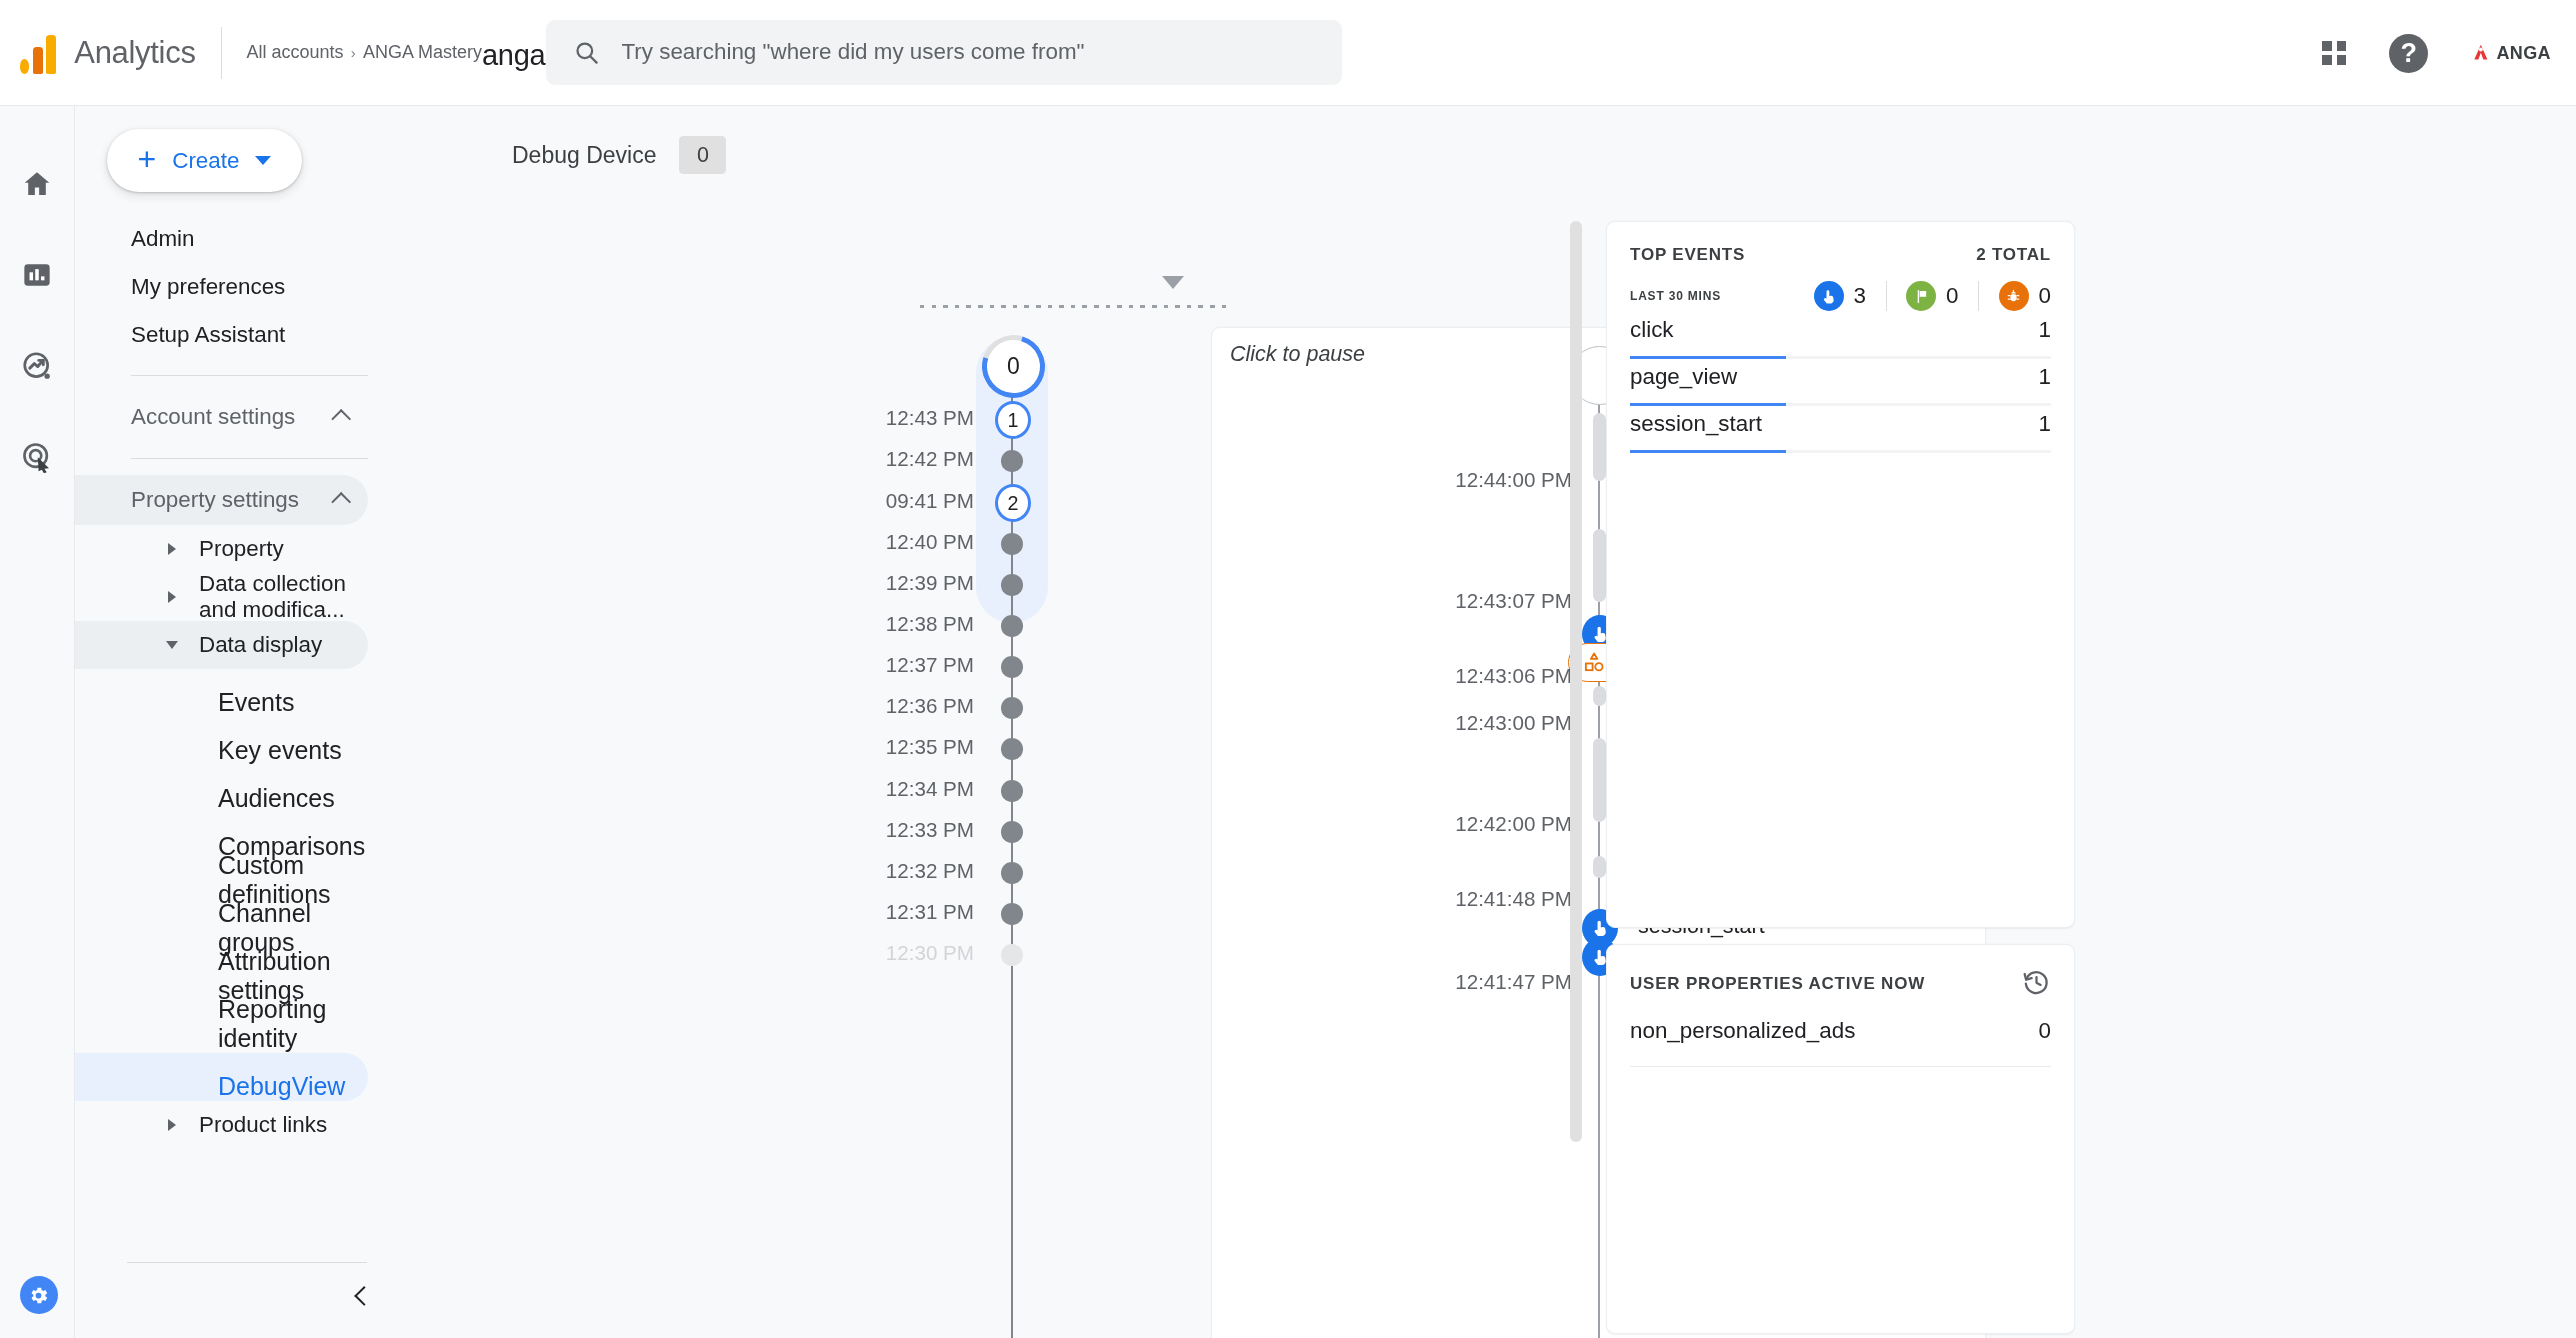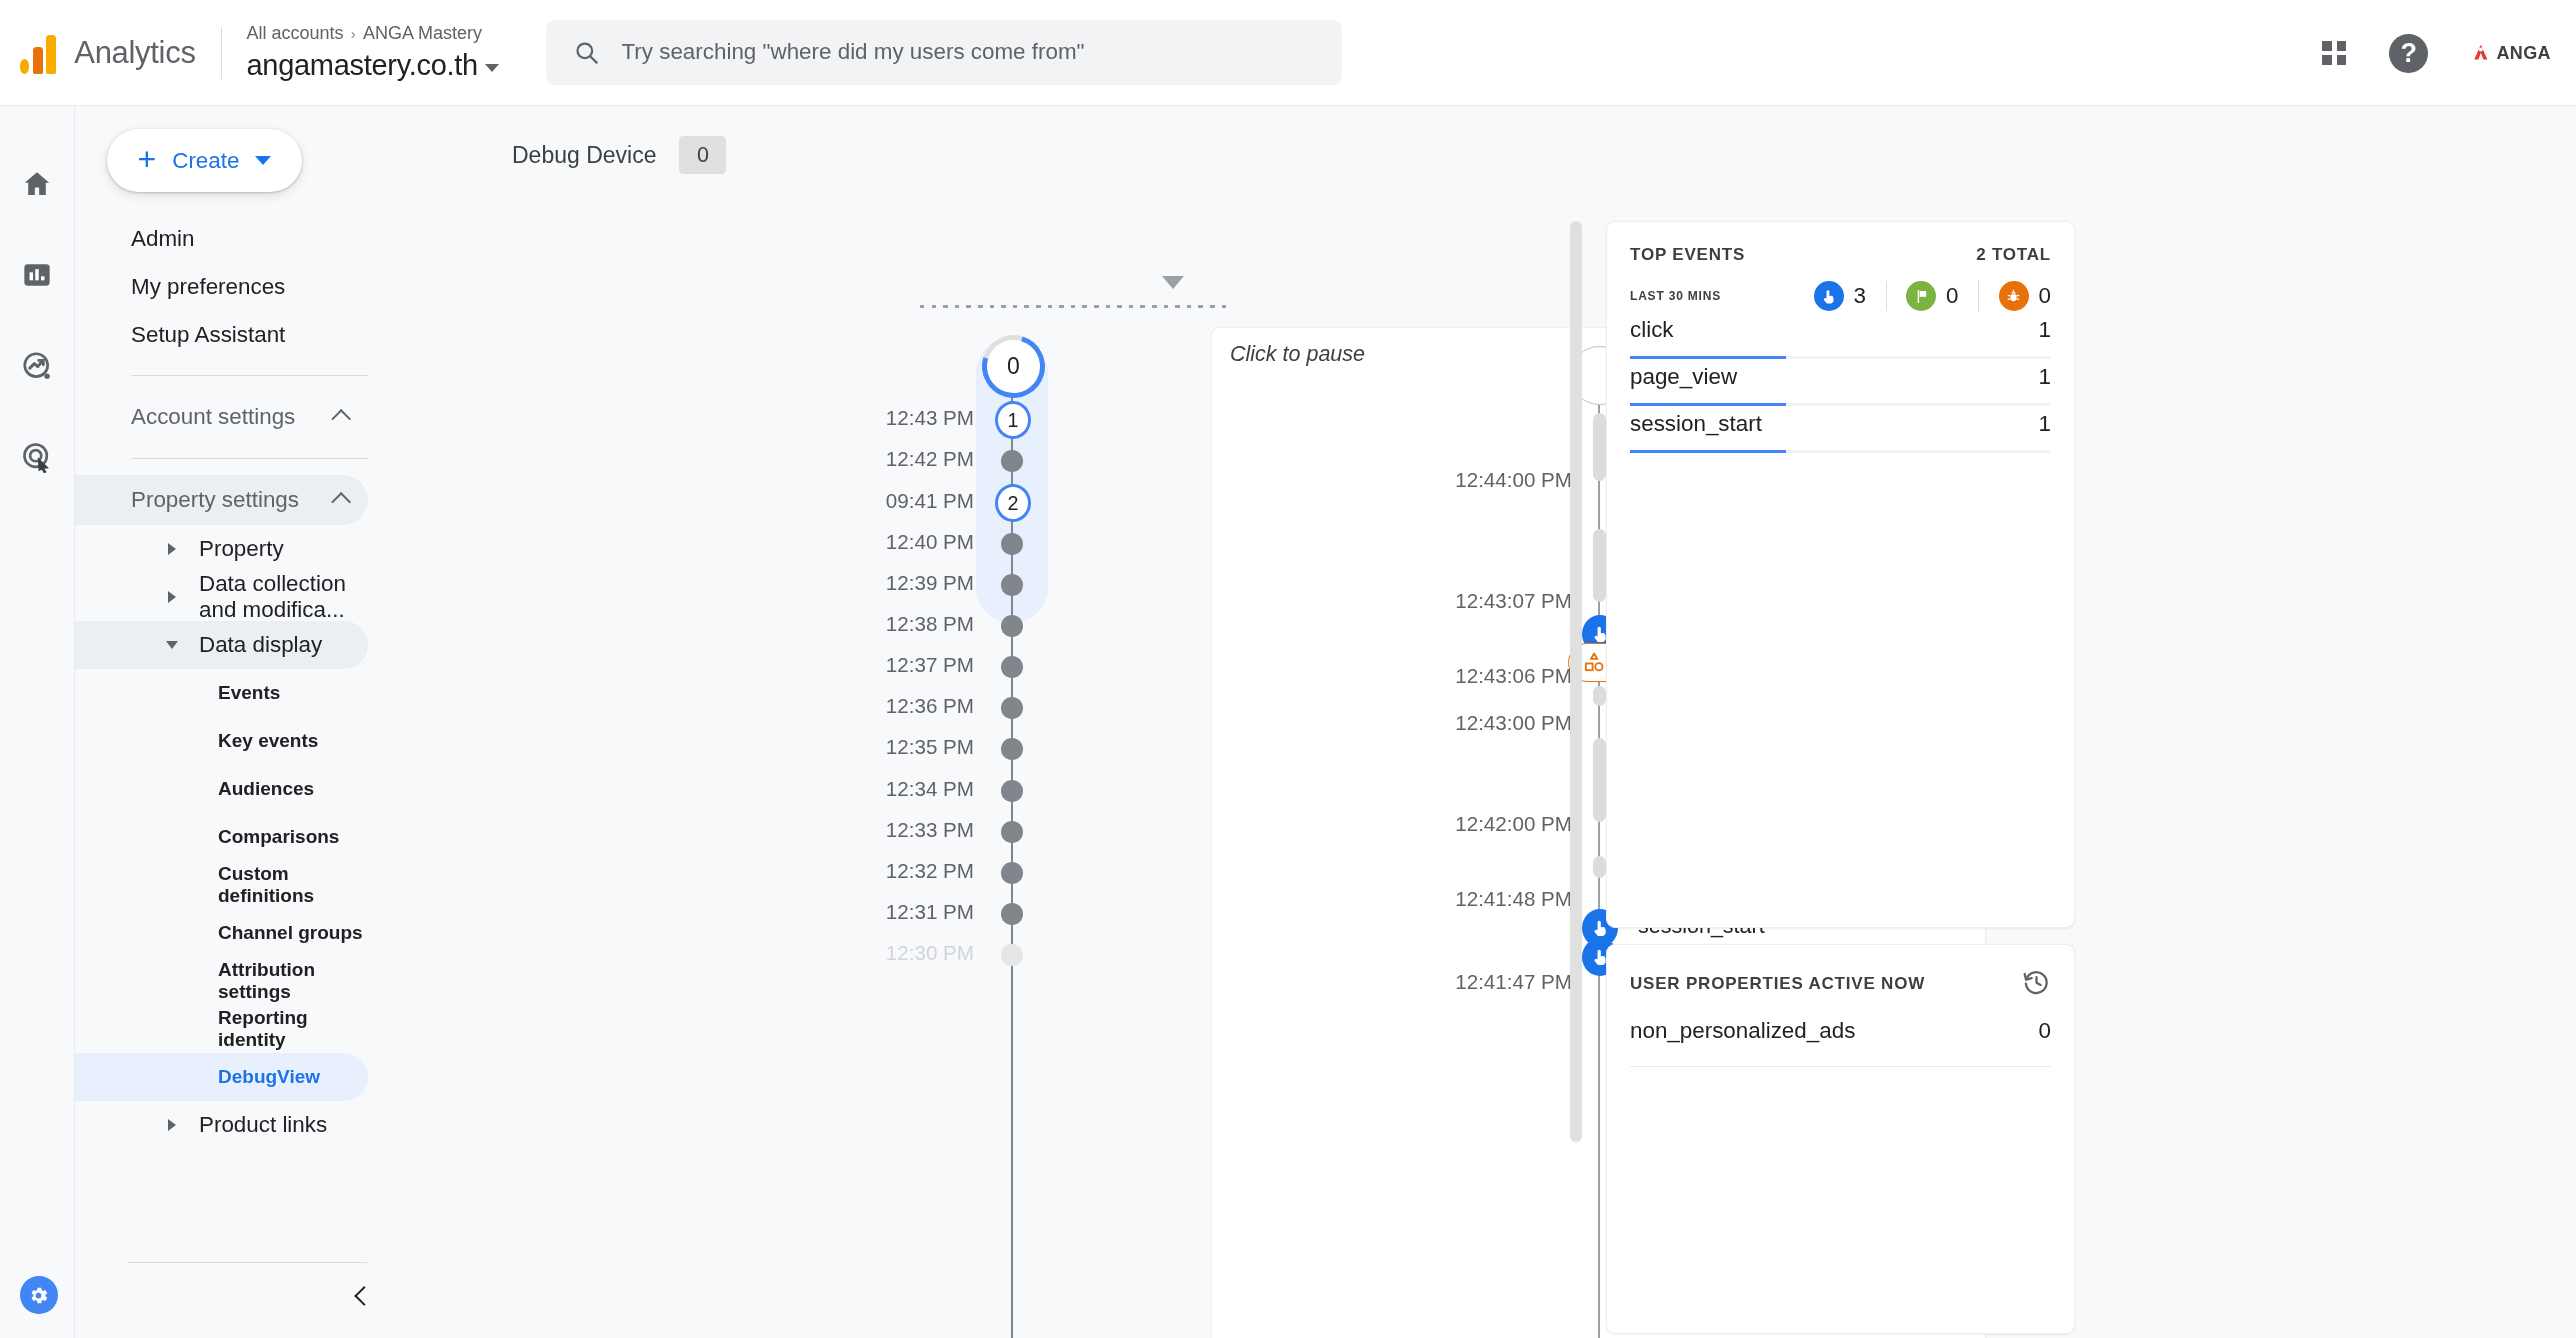--- a/index.html
+++ b/index.html
@@ -20,21 +20,21 @@
   .ga-logo { margin-left: 19.7px; display: flex; align-items: flex-end; height: 43px; gap: 3.6px; }
   .ga-logo .bar { border-radius: 3.6px 3.6px 1.8px 1.8px; }
   .ga-logo .b1 { width: 9.8px; height: 15px; background: #f9ab00; border-radius: 50%; }
   .ga-logo .b2 { width: 9.8px; height: 27px; background: #e8710a; }
   .ga-logo .b3 { width: 9.8px; height: 39px; background: #f9ab00; }
   .brand-name {
     font-size: 31px; color: #5f6368; margin-left: 18px; letter-spacing: -0.3px;
     font-weight: 400;
   }
   .hdr-divider { width: 0.9px; height: 52px; background: #dadce0; margin: 0 25px; }
-  .acct-block { display: flex; flex-direction: column; }
+  .acct-block { display: flex; flex-direction: row; }
   .breadcrumb { font-size: 18px; color: #5f6368; display: flex; align-items: center; gap: 7.2px; }
   .breadcrumb .chev { font-size: 15px; color: #80868b; }
   .prop-row { display: flex; align-items: center; gap: 7.2px; margin-top: 5.4px; }
   .prop-name { font-size: 29px; color: #202124; font-weight: 400; letter-spacing: -0.3px; }
   .caret-dn {
     width: 0; height: 0; border-left: 7.2px solid transparent; border-right: 7.2px solid transparent;
     border-top: 8px solid #5f6368; margin-top: 5.4px;
   }
   .searchbox {
     position: absolute; left: 546px; top: 19.7px; width: 796px; height: 65px;
@@ -95,22 +95,22 @@
   .nav-group.active { background: #eceff1; }
   .chev-up { width: 14.3px; height: 14.3px; border-left: 2.2px solid #5f6368; border-top: 2.2px solid #5f6368; transform: rotate(45deg); margin-top: 5.4px; }
   .nav-sub {
     height: 48px; display: flex; align-items: center; gap: 16px; padding-left: 86px;
     font-size: 22.4px; color: #202124; cursor: pointer; border-radius: 0 27px 27px 0; margin-right: 38px;
   }
   .tri-r { width: 0; height: 0; border-top: 6.3px solid transparent; border-bottom: 6.3px solid transparent; border-left: 8px solid #5f6368; position: absolute; left: 93px; }
   .tri-d { width: 0; height: 0; border-left: 6.3px solid transparent; border-right: 6.3px solid transparent; border-top: 8px solid #5f6368; position: absolute; left: 91px; }
   .nav-exp { position: relative; }
   .nav-leaf {
-    height: 48px; display: flex; align-items: center; padding-left: 143px;
-    font-size: 19px; color: #202124; cursor: pointer; border-radius: 0 27px 27px 0; margin-right: 38px; font-weight: bold;
+    height: 48px; display: flex; align-items: flex-end; padding-left: 143px;
+    font-size: 25px; color: #202124; cursor: pointer; border-radius: 0 27px 27px 0; margin-right: 38px;
   }
   .nav-leaf.selected { background: #e8f0fe; color: #1a73e8; }
   .sidenav-foot { position: absolute; bottom: 0; left: 0; width: 331px; height: 86px; }
   .sidenav-foot .line { position: absolute; top: 9px; left: 52px; width: 240px; height: 0.9px; background: #dadce0; }
   .collapse-btn {
     position: absolute; right: 29px; bottom: 27px; width: 32px; height: 32px;
     display: flex; align-items: center; justify-content: center; cursor: pointer;
   }
   .chev-left { width: 14.3px; height: 14.3px; border-left: 2.7px solid #202124; border-bottom: 2.7px solid #202124; transform: rotate(45deg); margin-left: 5.4px; }
 

